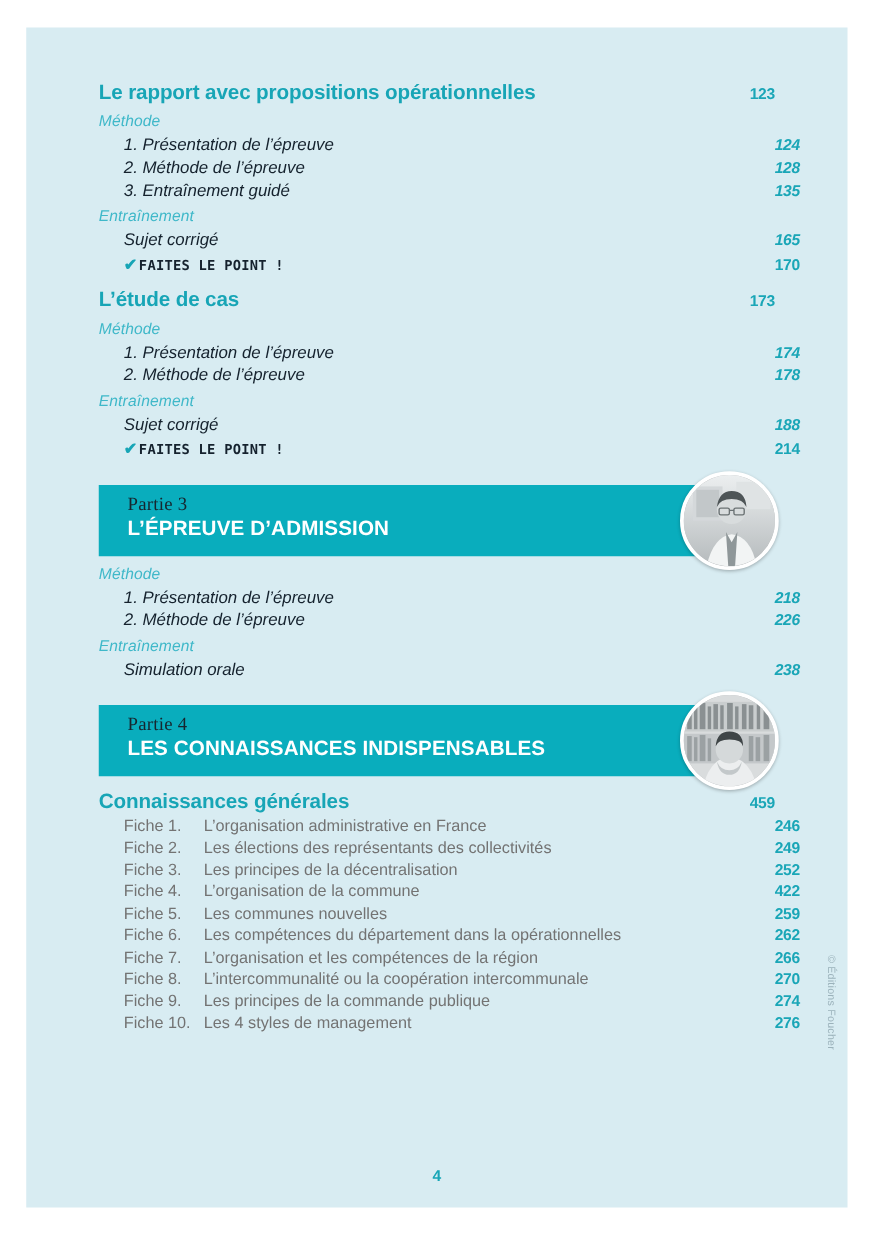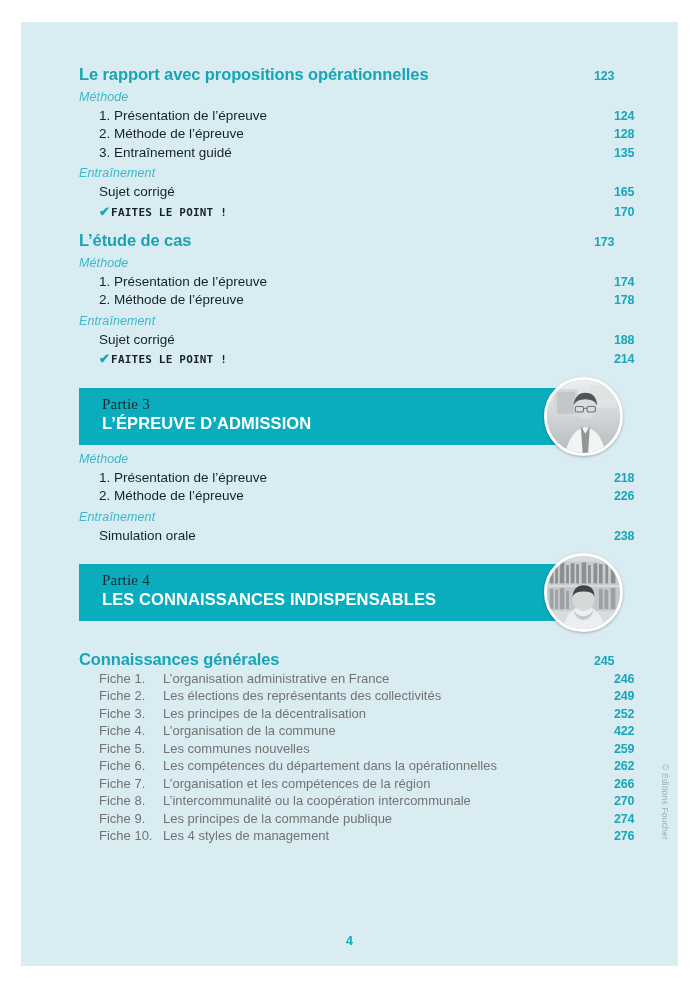--- a/index.html
+++ b/index.html
@@ -55,20 +55,21 @@
     position: absolute;
     left: 0;
     bottom: -6px;
     white-space: nowrap;
     letter-spacing: 1.6px;
     font-size: 11px;
     color: #7ec9d9;
   }
   .row .pg {
     flex: 0 0 auto;
+    text-align: right;
     min-width: 26px;
     color: #1aa6b7;
     font-size: 12.5px;
     font-weight: 700;
     letter-spacing: -0.2px;
   }
 
   
   .h-main { margin-top: 0; }
   .h-main .lbl {
@@ -83,21 +84,21 @@
   .sublabel {
     color: #3fb8c9;
     font-style: italic;
     font-size: 12.5px;
     font-weight: 400;
     letter-spacing: 0.1px;
     margin: 7px 0 2px 0;
   }
 
   
-  .indent1 { padding-left: 20px; }
+  .indent1 { padding-left: 20px; font-style: italic; }
   .item .lbl {
     color: #15222e;
     font-size: 13.5px;
     font-weight: 400;
   }
   .item .num {
     display: inline-block;
     min-width: 15px;
   }
   .item { margin-top: 5px; }
@@ -355,24 +356,24 @@
             <rect x="70" y="35" width="5" height="23"></rect>
           </g>
           <path d="M17 80 q6 -24 23 -26 q18 2 24 26 z" fill="#eceeef"></path>
           <circle cx="40" cy="48" r="12" fill="#d5d9da"></circle>
           <path d="M28 45 q1 -13 12 -13 q12 0 12 13 q-1 -6 -12 -6 q-10 0 -12 6z" fill="#3f4547"></path>
           <path d="M29 58 q3 8 11 8 q8 0 11 -8 q-2 12 -11 12 q-9 0 -11 -12z" fill="#c3c8ca"></path>
         </svg>
       </div>
     </div>
 
-    <div class="row h-main" style="margin-top:30px">
+    <div class="row h-main" style="margin-top:12px">
       <span class="lbl">Connaissances générales</span>
       <span class="leader"></span>
-      <span class="pg">245</span>
+      <span class="pg">459</span>
     </div>
 
     <div class="row fiche">
       <span class="lbl"><span class="fnum">Fiche 1.</span><span>L’organisation administrative en France</span></span>
       <span class="leader"></span>
       <span class="pg">246</span>
     </div>
     <div class="row fiche">
       <span class="lbl"><span class="fnum">Fiche 2.</span><span>Les élections des représentants des collectivités</span></span>
       <span class="leader"></span>

